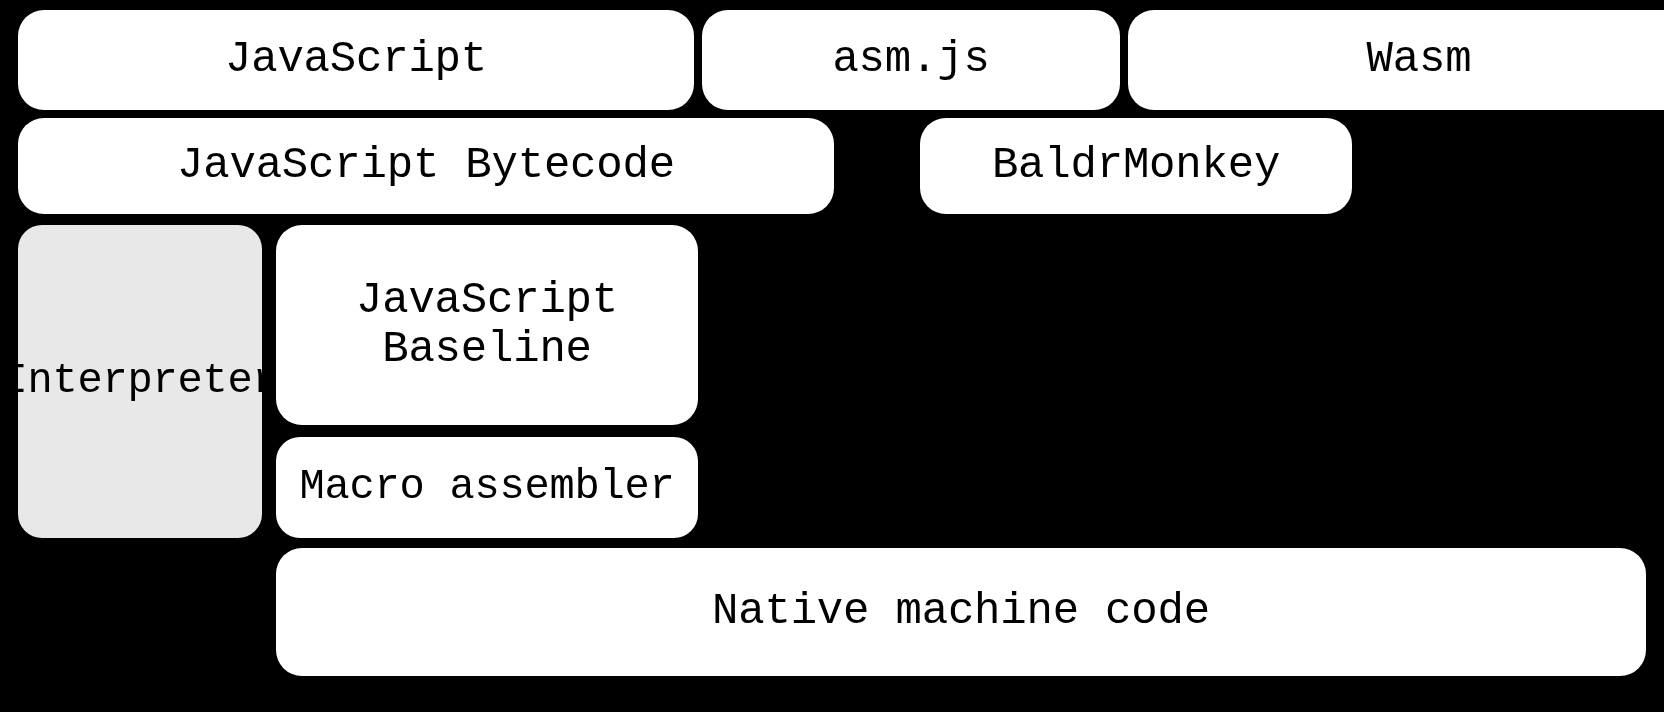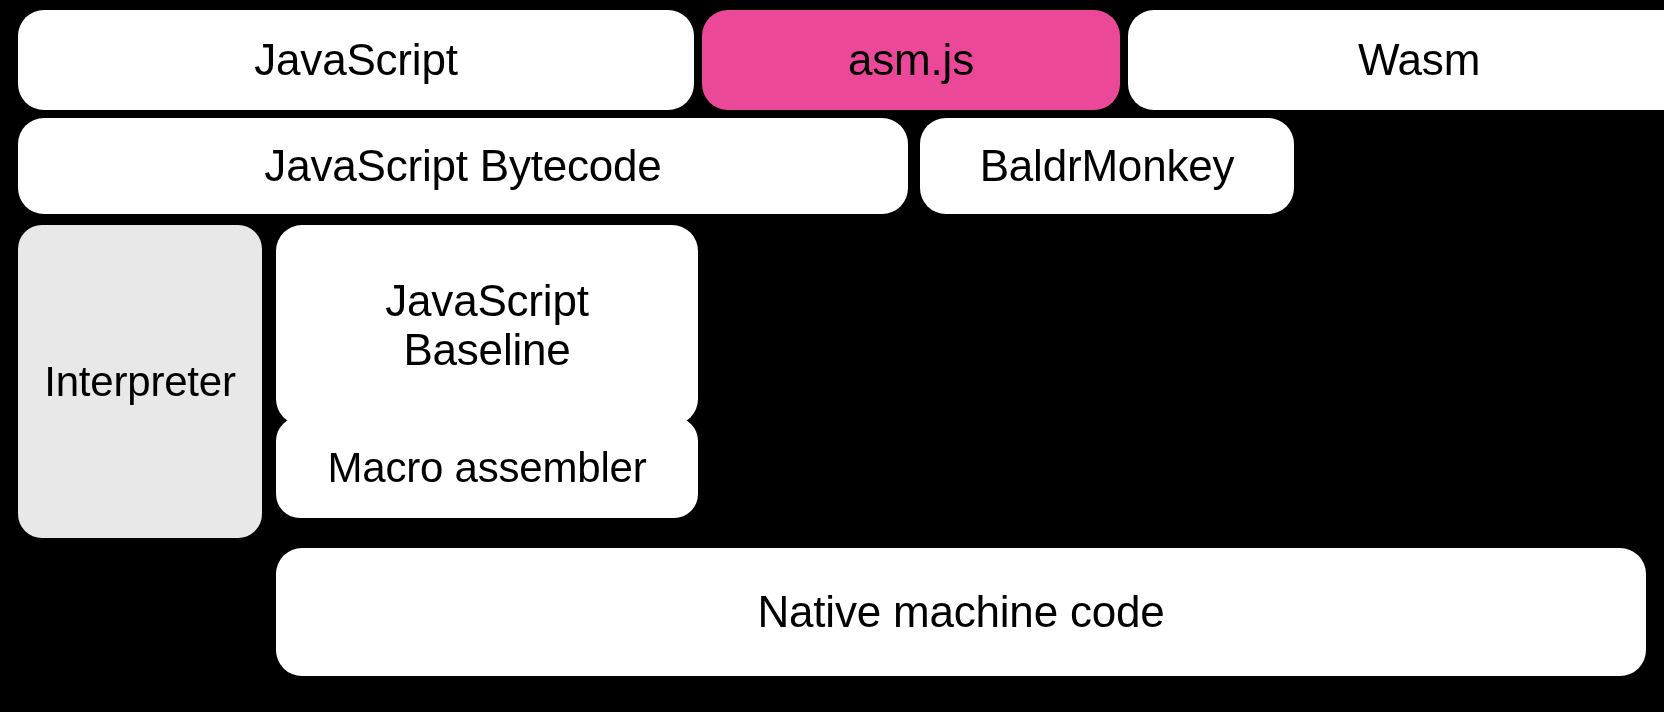--- a/index.html
+++ b/index.html
@@ -20,55 +20,55 @@
   }
   .node {
     position: absolute;
     box-sizing: border-box;
     display: flex;
     align-items: center;
     justify-content: center;
     text-align: center;
     border-radius: 26px;
     color: #000000;
-    font-family: Liberation Sans, sans-serif;
+    font-family: Liberation Mono, monospace;
     font-weight: 400;
     line-height: 1.12;
     letter-spacing: -0.2px;
     white-space: pre-line;
     user-select: none;
   }
 
   
   .n-javascript      { left: 18px;   top: 10px;  width: 676px;  height: 100px; font-size: 44px; }
   .n-asmjs           { left: 702px;  top: 10px;  width: 418px;  height: 100px; font-size: 44px; }
   .n-wasm            { left: 1128px; top: 10px;  width: 582px;  height: 100px; font-size: 44px; }
 
   
-  .n-js-bytecode     { left: 18px;   top: 118px; width: 890px;  height: 96px;  font-size: 44px; }
-  .n-baldrmonkey     { left: 920px;  top: 118px; width: 374px;  height: 96px;  font-size: 44px; }
+  .n-js-bytecode     { left: 18px;   top: 118px; width: 816px;  height: 96px;  font-size: 44px; }
+  .n-baldrmonkey     { left: 920px;  top: 118px; width: 432px;  height: 96px;  font-size: 44px; }
 
   
   .n-interpreter     { left: 18px;   top: 225px; width: 244px;  height: 313px; font-size: 42px; border-radius: 24px; }
   .n-js-baseline     { left: 276px;  top: 225px; width: 422px;  height: 200px; font-size: 44px; }
   .n-ion-mir         { left: 704px;  top: 228px; width: 420px;  height: 92px;  font-size: 42px; border-radius: 24px; }
   .n-cretonne        { left: 704px;  top: 333px; width: 942px;  height: 205px; font-size: 44px; }
-  .n-macro-assembler { left: 276px;  top: 417px; width: 422px;  height: 101px; font-size: 42px; border-radius: 24px; }
+  .n-macro-assembler { left: 276px;  top: 437px; width: 422px;  height: 101px; font-size: 42px; border-radius: 24px; }
 
   
   .n-native-code     { left: 276px;  top: 548px; width: 1370px; height: 128px; font-size: 44px; }
 </style>
 </head>
 <body>
 
 <div id="diagram-canvas">
 
   <div class="node n-javascript" style="background: rgb(255, 255, 255); color: rgb(0, 0, 0);">JavaScript</div>
 
-  <div class="node n-asmjs" style="background: #ec4899; color: rgb(0, 0, 0);">asm.js</div>
+  <div class="node n-asmjs" style="background: #ffffff; color: rgb(0, 0, 0);">asm.js</div>
 
   <div class="node n-wasm" style="background: rgb(255, 255, 255); color: rgb(0, 0, 0);">Wasm</div>
 
   <div class="node n-js-bytecode" style="background: rgb(255, 255, 255); color: rgb(0, 0, 0);">JavaScript Bytecode</div>
 
   <div class="node n-baldrmonkey" style="background: rgb(255, 255, 255); color: rgb(0, 0, 0);">BaldrMonkey</div>
 
   <div class="node n-interpreter" style="background: rgb(232, 232, 232); color: rgb(0, 0, 0);">Interpreter</div>
 
   <div class="node n-js-baseline" style="background: rgb(255, 255, 255); color: rgb(0, 0, 0);">JavaScript

